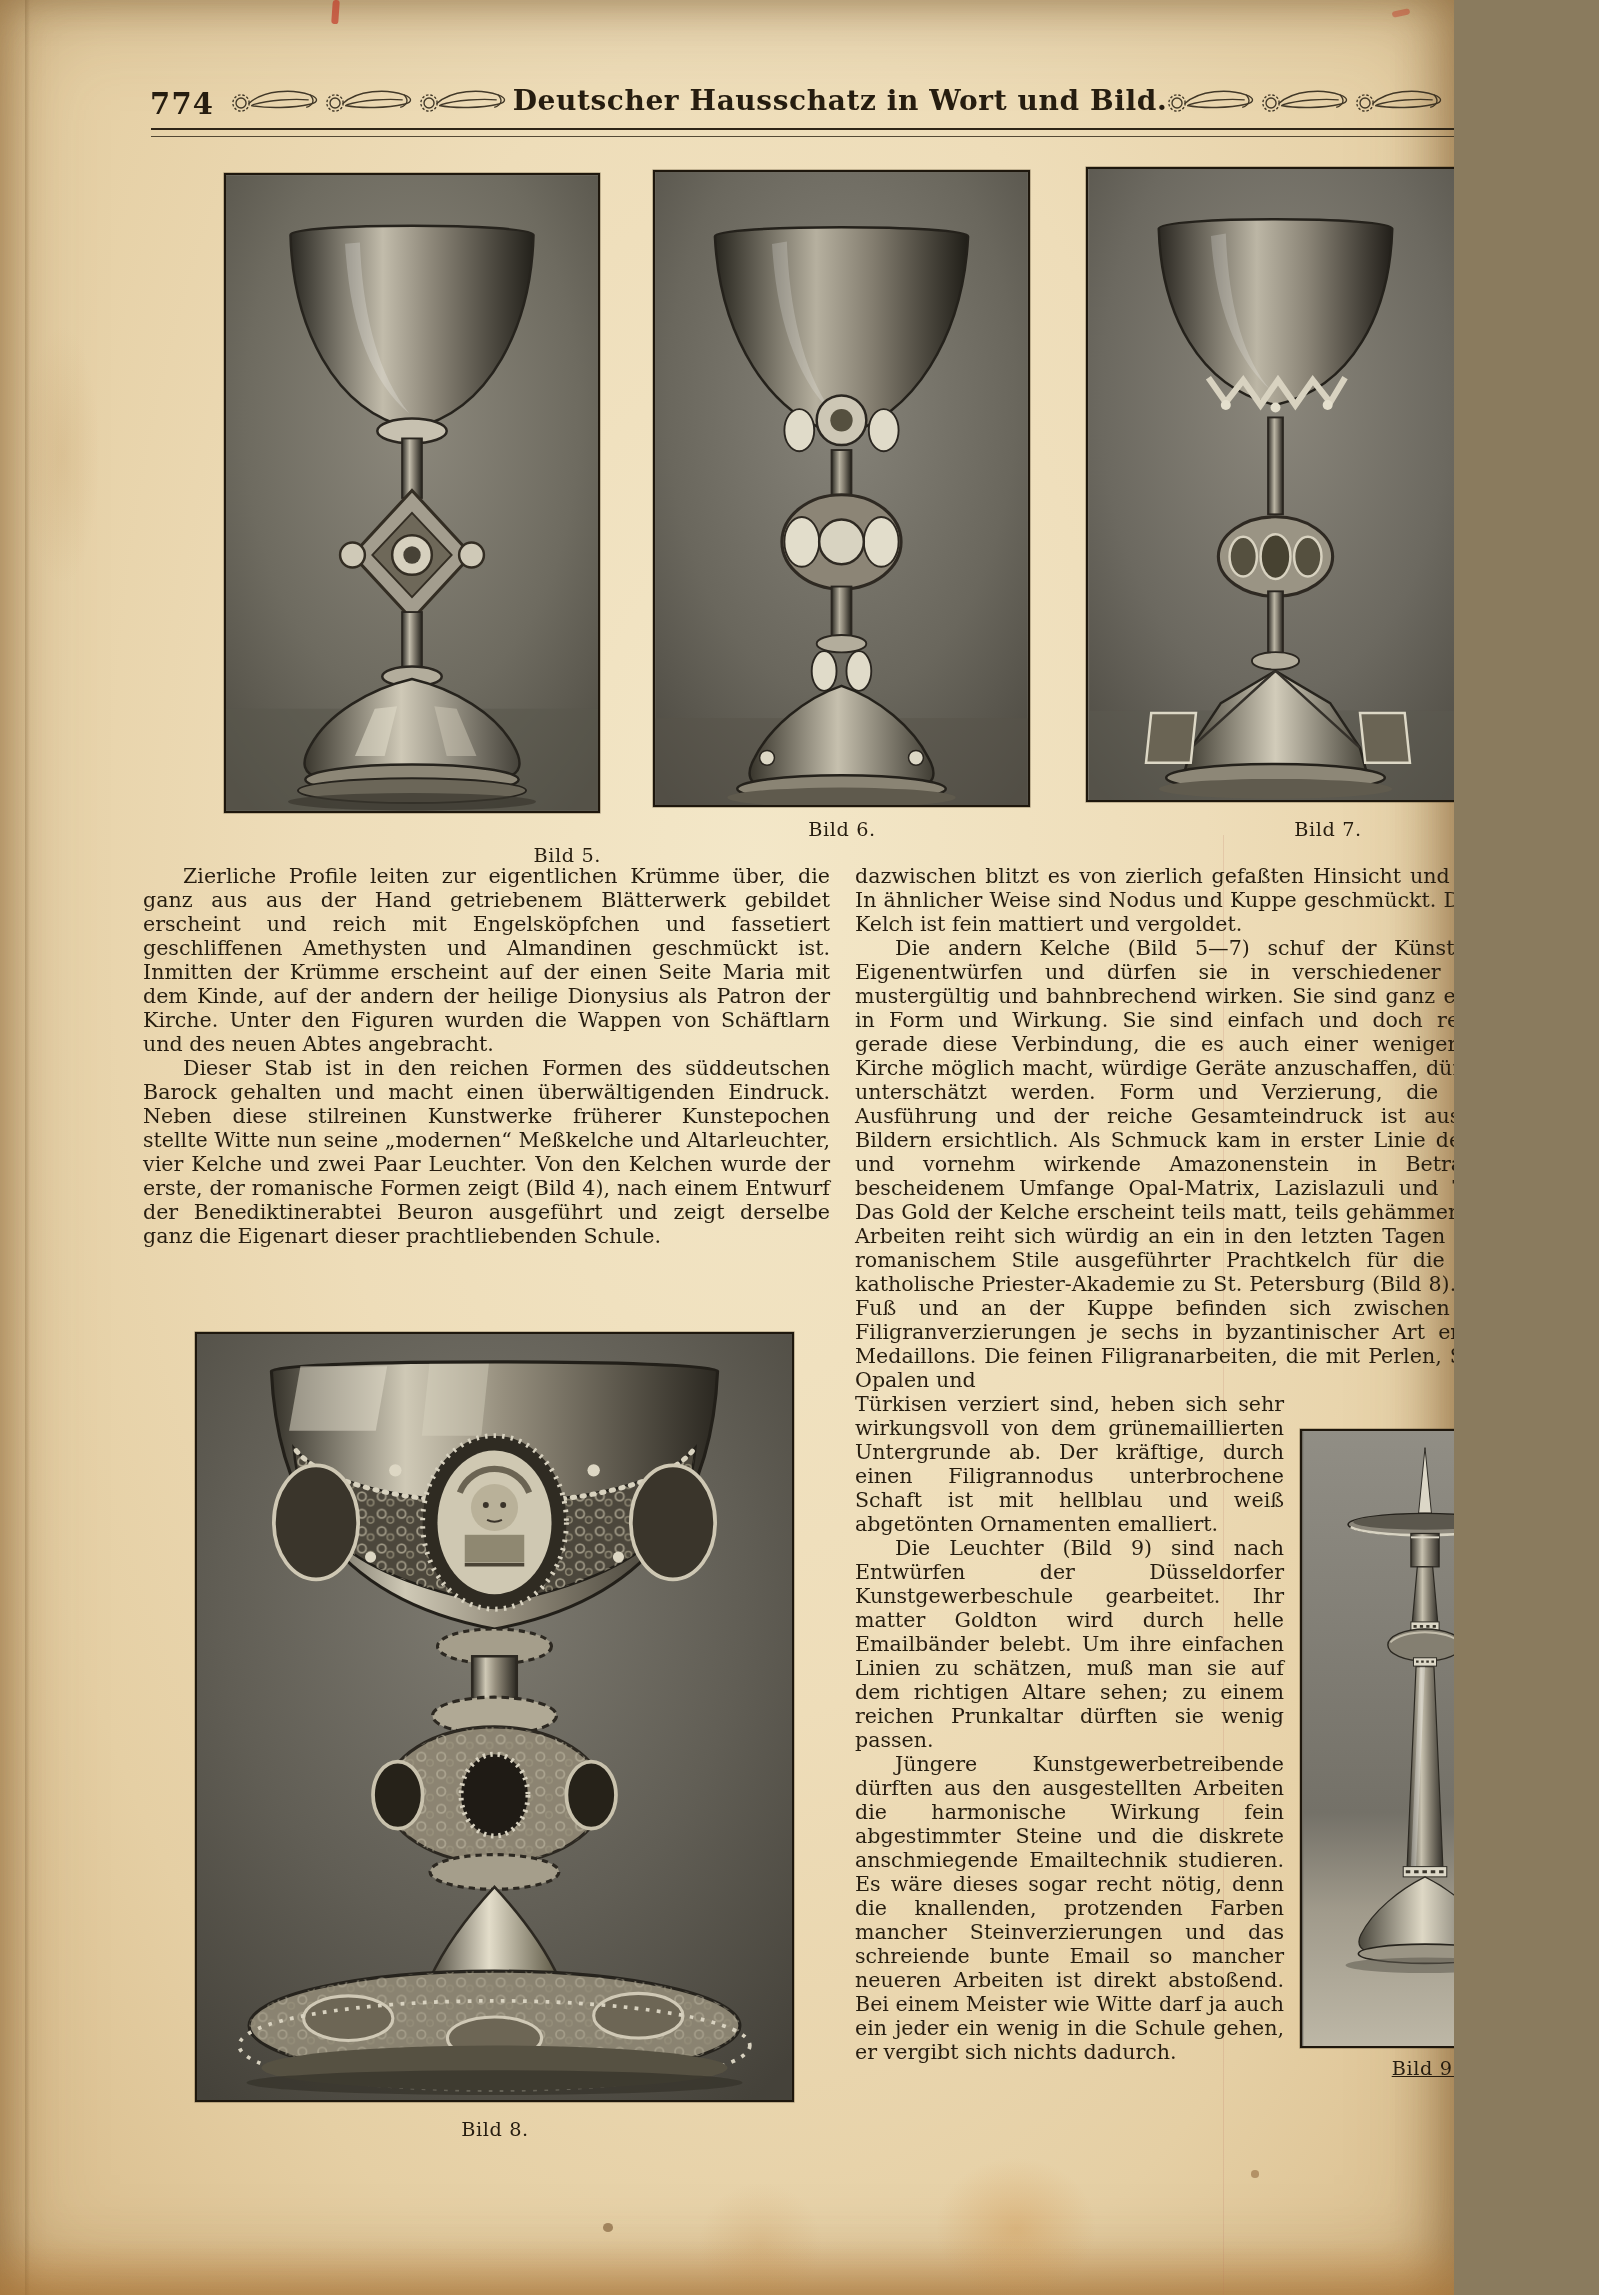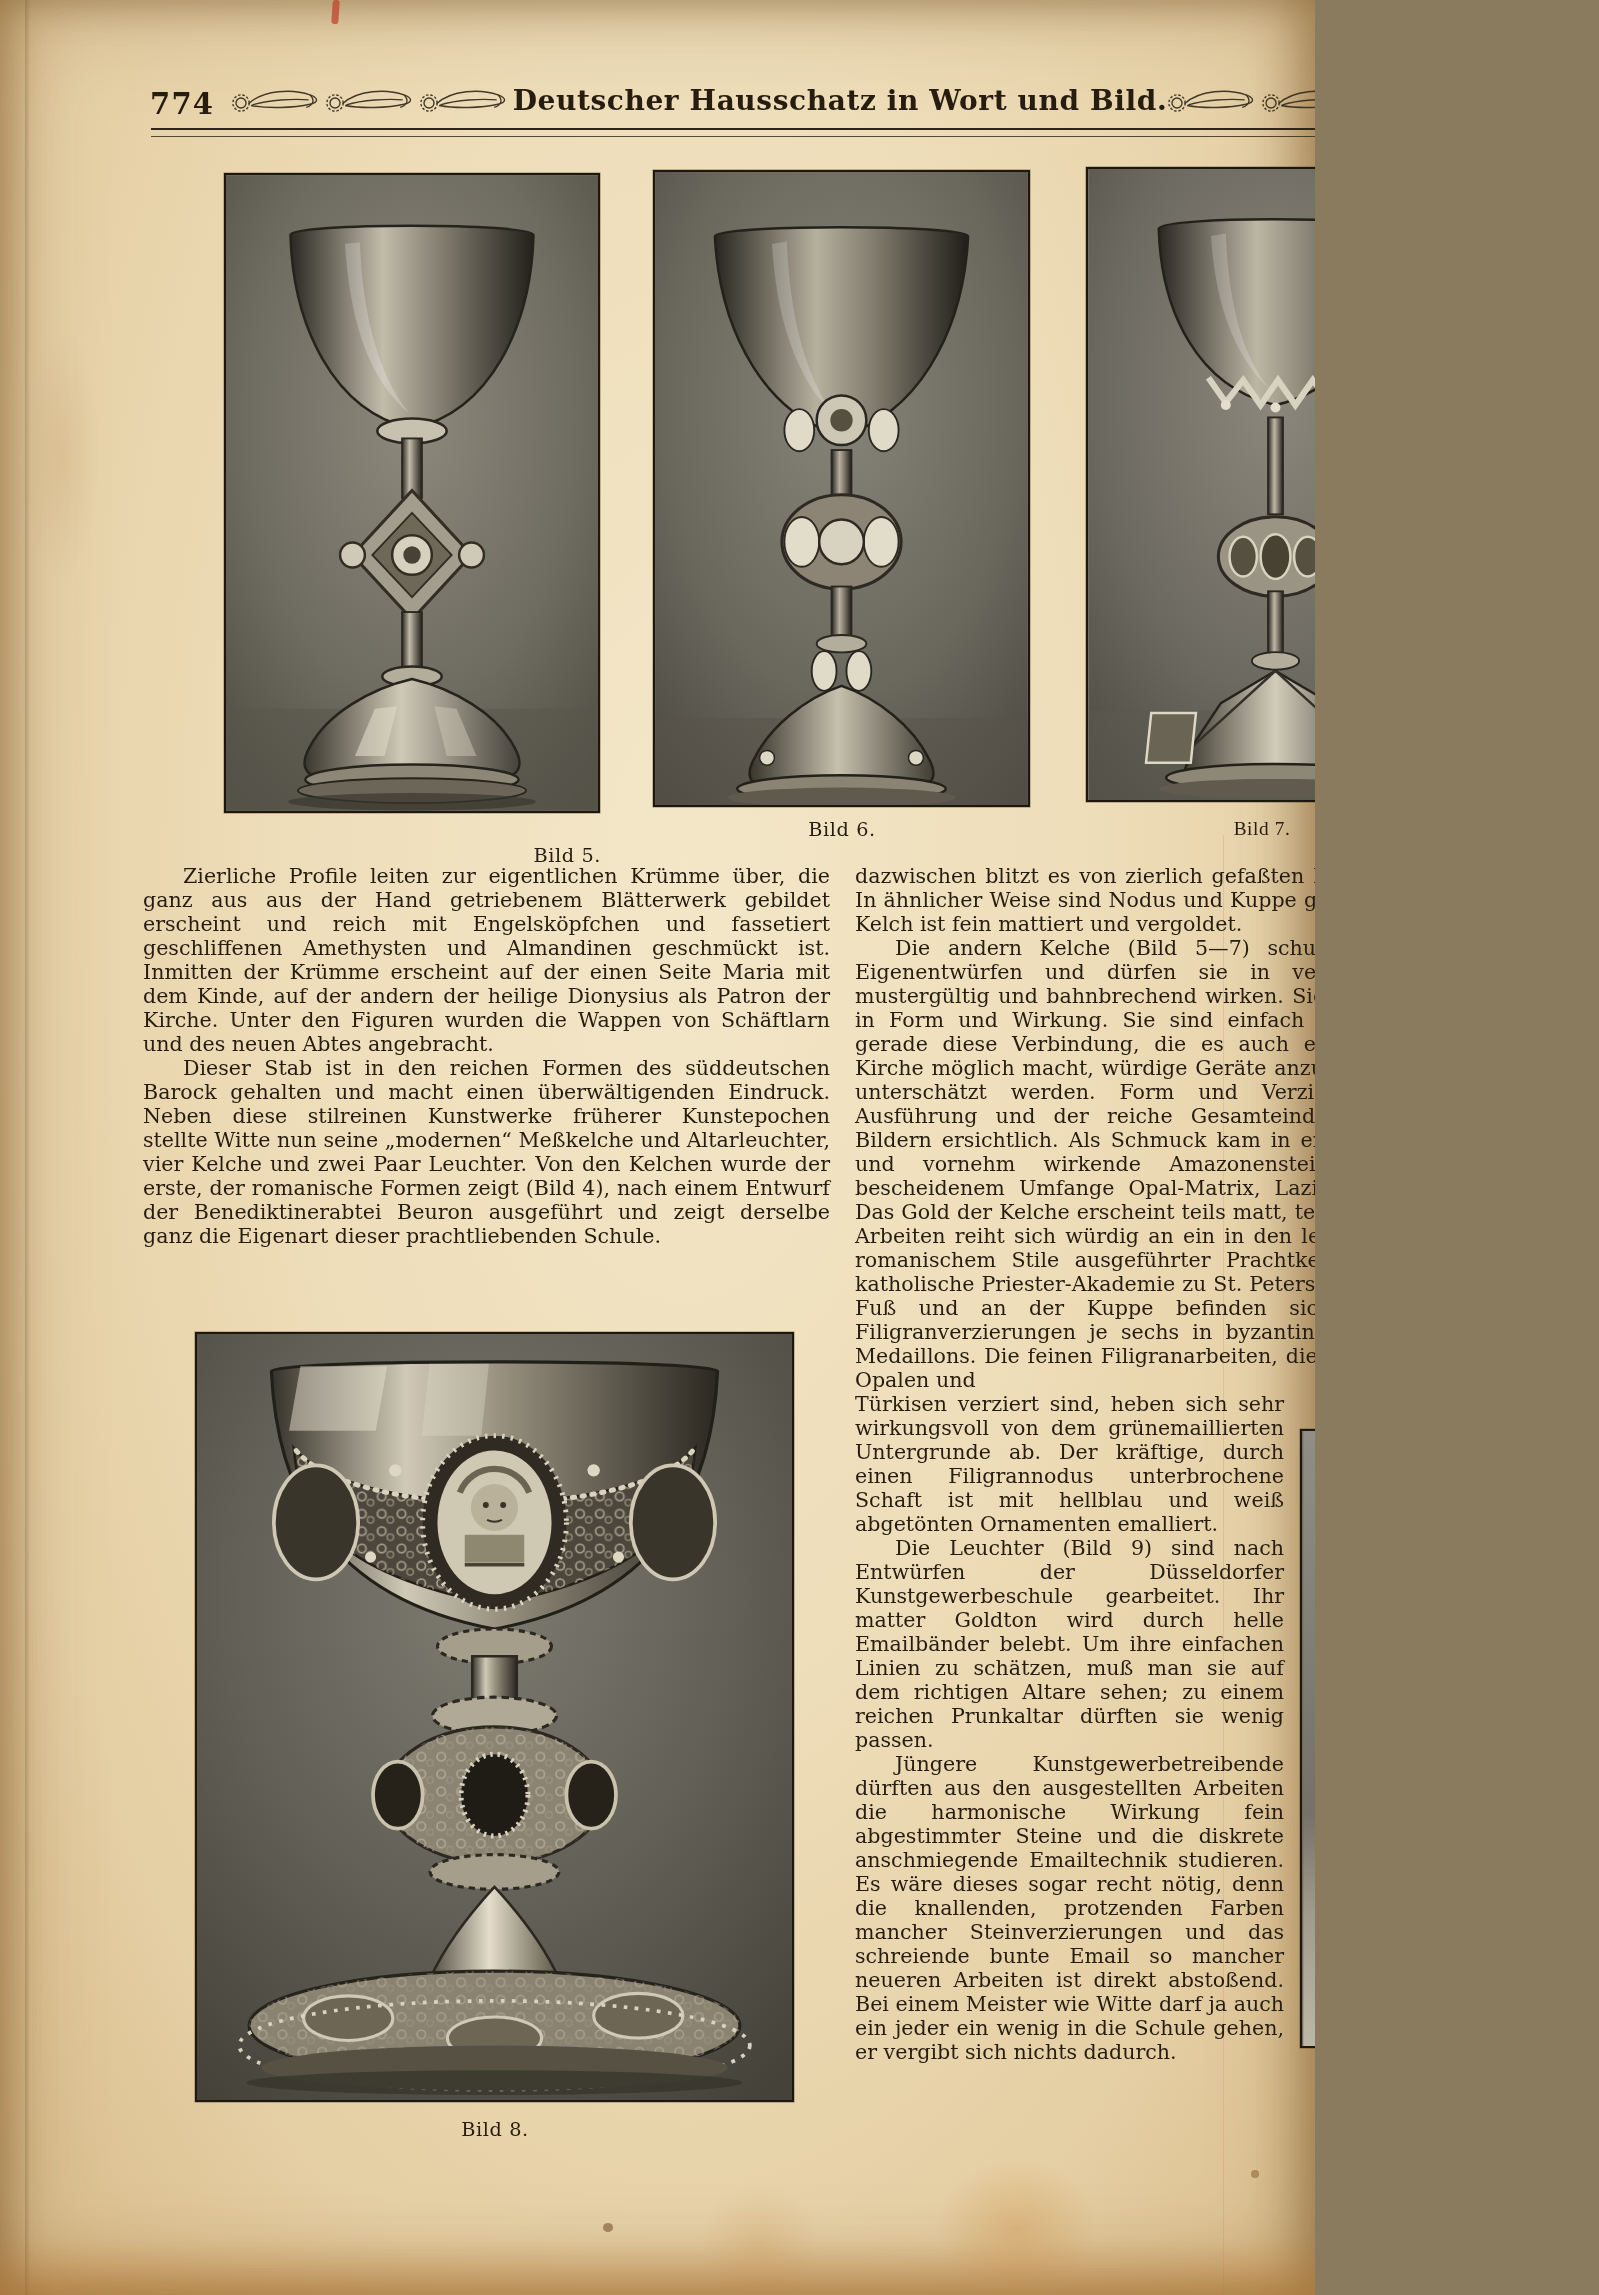--- a/index.html
+++ b/index.html
@@ -1,17 +1,17 @@
 <!DOCTYPE html>
 <html style="font-size:10px"><head>
 <meta charset="utf-8">
 <style>
   html,body{margin:0;padding:0;background:#8a7b5e;}
   .page{
-    position:relative;width:1315px;height:2295px;overflow:hidden;
+    position:relative;width:1454px;height:2295px;overflow:hidden;
     font-family:"DejaVu Serif", serif;color:#261d10;
     background:
       radial-gradient(ellipse at 52% 38%, #f3e7c8 0%, #eeddb9 42%, #e5cfa4 74%, #d9bd8d 96%, #d0b181 100%);
     box-shadow: inset 0 0 100px rgba(120,85,40,.38), inset -18.7px 0 44px rgba(100,70,30,.30),
                 inset 0 -29px 56px rgba(160,95,30,.25), inset 15px 0 31px rgba(120,85,40,.22);
   }
   .abs{position:absolute;}
   
   .pagenum{font-size:29px;font-weight:bold;letter-spacing:1.2px;}
   .header-row{display:flex;align-items:center;justify-content:center;}
@@ -234,21 +234,21 @@
       <rect x="144" y="340" width="12" height="52" fill="url(#m7)" stroke="#2a2620" stroke-width="1.5"></rect>
       <ellipse cx="150" cy="396" rx="19" ry="7" fill="#b3ad9c" stroke="#2a2620" stroke-width="1.5"></ellipse>
       <path d="M150,404 L106,430 L82,466 L76,488 L224,488 L218,466 L194,430 Z" fill="url(#f7)" stroke="#26231d" stroke-width="2"></path>
       <path d="M150,404 L82,466 M150,404 L218,466" stroke="#34302a" stroke-width="2" fill="none"></path>
       <rect x="96" y="438" width="36" height="40" fill="#6a6454" stroke="#ddd8c6" stroke-width="2" transform="skewX(-6)"></rect>
       <rect x="172" y="438" width="36" height="40" fill="#6a6454" stroke="#ddd8c6" stroke-width="2" transform="skewX(6)"></rect>
       <ellipse cx="150" cy="490" rx="88" ry="11" fill="#8d8777" stroke="#24211b" stroke-width="2"></ellipse>
       <ellipse cx="150" cy="499" rx="94" ry="8" fill="#605b4e"></ellipse>
     </svg>
   </div>
-  <div class="abs caption" style="left:1072px;top:818px;width:380px;font-family:Liberation Serif, serif;">Bild 7.</div>
+  <div class="abs caption" style="left:1138px;top:818px;width:380px;">Bild 7.</div>
 
   <div class="abs col" style="left:143px;top:864px;width:687px;">
     <p class="ind">Zierliche Profile leiten zur eigentlichen Krümme über, die ganz aus aus der Hand getriebenem Blätterwerk gebildet erscheint und reich mit Engelsköpfchen und fassetiert geschliffenen Amethysten und Almandinen geschmückt ist. Inmitten der Krümme erscheint auf der einen Seite Maria mit dem Kinde, auf der andern der heilige Dionysius als Patron der Kirche. Unter den Figuren wurden die Wappen von Schäftlarn und des neuen Abtes angebracht.</p>
     <p class="ind">Dieser Stab ist in den reichen Formen des süddeutschen Barock gehalten und macht einen überwältigenden Eindruck. Neben diese stilreinen Kunstwerke früherer Kunstepochen stellte Witte nun seine „modernen“ Meßkelche und Altarleuchter, vier Kelche und zwei Paar Leuchter. Von den Kelchen wurde der erste, der romanische Formen zeigt (Bild 4), nach einem Entwurf der Benediktinerabtei Beuron ausgeführt und zeigt derselbe ganz die Eigenart dieser prachtliebenden Schule.</p>
   </div>
 
   <div class="abs photo" style="left:195px;top:1332px;width:595px;height:766px;">
     <svg viewBox="0 0 480 618">
       <defs>
         <radialGradient id="b8" cx="48%" cy="34%" r="80%">

